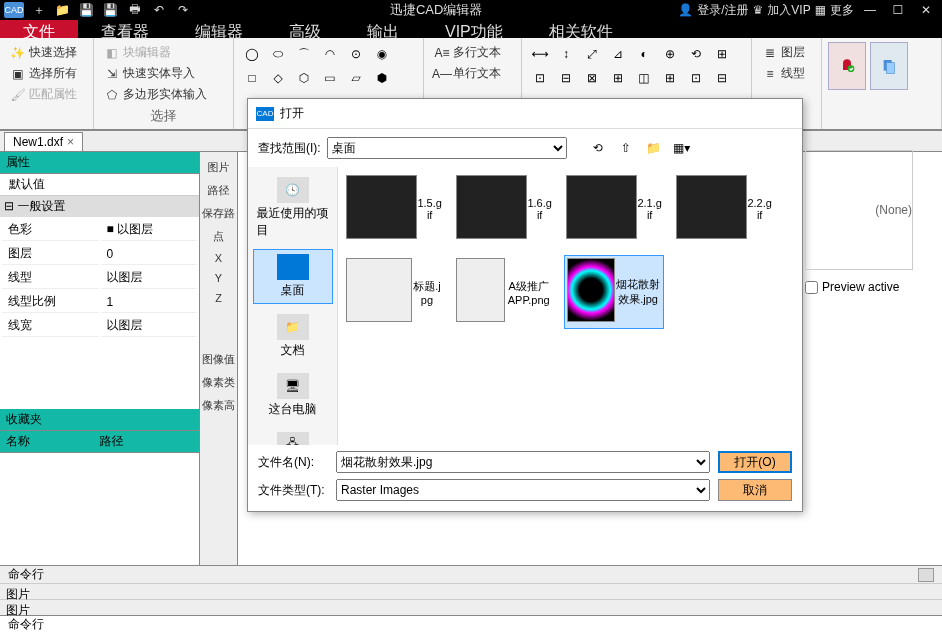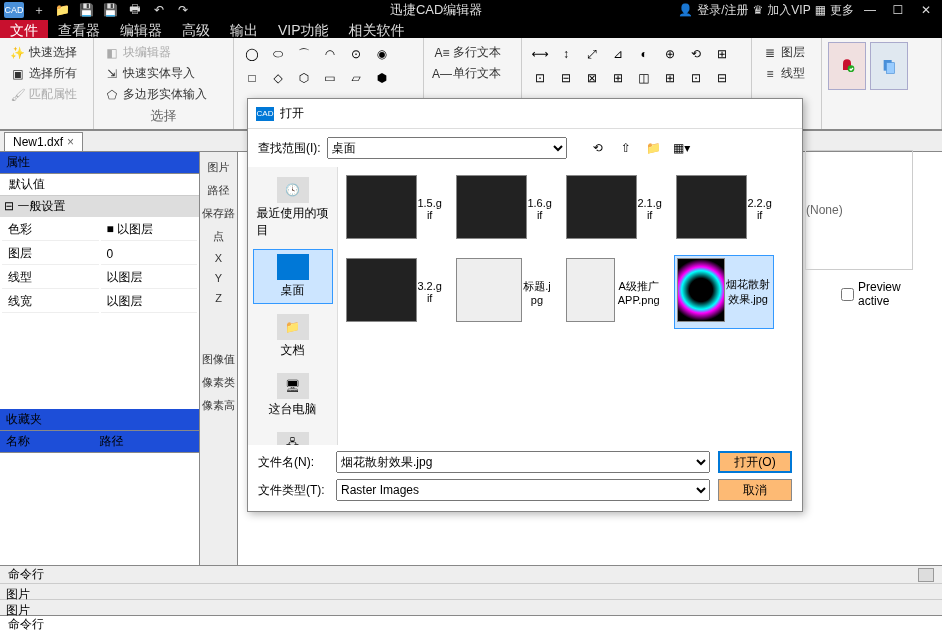--- a/index.html
+++ b/index.html
@@ -12,21 +12,21 @@
 .titlebar .qat-btn { width: 22px; height: 18px; display: flex; align-items: center; justify-content: center; color: #ddd; cursor: pointer; }
 .titlebar .title { flex: 1; text-align: center; color: #ddd; font-size: 13px; }
 .titlebar .right { display: flex; align-items: center; gap: 4px; }
 .titlebar .right span { color: #ddd; cursor: pointer; }
 .titlebar .vip { color: #ffc107; }
 .titlebar .crown { color: #ffc107; }
 .titlebar .win-btn { width: 24px; height: 18px; display: flex; align-items: center; justify-content: center; color: #ddd; cursor: pointer; }
 
 
 .menubar { background: #000; height: 18px; display: flex; }
-.menubar .item { padding: 2px 10px; color: #ddd; cursor: pointer; font-size: 14px; }
+.menubar .item { padding: 2px 23px; color: #ddd; cursor: pointer; font-size: 16px; }
 .menubar .item.active { background: #c8102e; color: #fff; }
 
 
 .ribbon { background: #f5f5f5; border-bottom: 1px solid #888; height: 92px; display: flex; }
 .ribbon-group { border-right: 1px solid #ccc; padding: 4px 6px; display: flex; flex-direction: column; }
 .ribbon-row { display: flex; gap: 2px; align-items: center; }
 .ribbon-btn { display: flex; align-items: center; gap: 3px; padding: 2px 4px; cursor: pointer; color: #333; white-space: nowrap; }
 .ribbon-btn.disabled { color: #aaa; }
 .ribbon-btn .ico { width: 16px; height: 16px; display: inline-flex; align-items: center; justify-content: center; }
 .ribbon-label { text-align: center; color: #666; font-size: 13px; margin-top: auto; }
@@ -34,21 +34,21 @@
 .ribbon-big { width: 38px; height: 48px; background: #e0e8f0; border: 1px solid #aac; display: flex; align-items: center; justify-content: center; }
 
 
 .doc-tabs { background: #eee; border-top: 1px solid #888; border-bottom: 1px solid #888; height: 22px; display: flex; align-items: center; padding-left: 4px; }
 .doc-tab { background: #fff; border: 1px solid #888; border-bottom: none; padding: 2px 8px; display: flex; align-items: center; gap: 4px; }
 .doc-tab .close { cursor: pointer; color: #666; }
 
 
 .main { display: flex; height: calc(100% - 20px - 18px - 92px - 22px - 60px); }
 .left-panel { width: 200px; border-right: 1px solid #888; display: flex; flex-direction: column; }
-.panel-hdr { background: #1d4ed8; border-bottom: 1px solid #888; padding: 2px 6px; font-weight: normal; }
+.panel-hdr { background: #14b8a6; border-bottom: 1px solid #888; padding: 2px 6px; font-weight: normal; }
 .prop-table { width: 100%; }
 .prop-table td { padding: 2px 6px; border-bottom: 1px solid #eee; }
 .prop-table .k { width: 50%; }
 .expand { background: #ddd; padding: 2px 4px; }
 .panel-hdr.small { font-size: 12px; display: flex; }
 .panel-hdr.small span { flex: 1; }
 
 .side-strip { width: 38px; background: #eee; border-right: 1px solid #888; display: flex; flex-direction: column; padding-top: 4px; }
 .side-strip div { padding: 4px 2px; text-align: center; font-size: 11px; color: #333; }
 
@@ -72,22 +72,22 @@
 .file-item .fname { font-size: 11px; text-align: center; word-break: break-all; }
 .dlg-bottom { padding: 6px 10px 10px; display: flex; flex-direction: column; gap: 6px; }
 .dlg-row { display: flex; align-items: center; gap: 8px; }
 .dlg-row label { width: 70px; }
 .dlg-row select { flex: 1; height: 22px; }
 .dlg-btn { width: 74px; height: 22px; border: 1px solid #888; background: #fdba74; cursor: pointer; }
 .dlg-btn.primary { border: 2px solid #0078d7; }
 
 
 .preview-panel { position: absolute; left: 805px; top: 150px; width: 120px; }
-.preview-box { width: 108px; height: 120px; border: 1px solid #ccc; display: flex; align-items: center; justify-content: flex-start; color: #666; font-size: 11px; }
-.preview-chk { margin-top: 10px; display: flex; align-items: center; gap: 4px; margin-left: 36px; }
+.preview-box { width: 108px; height: 120px; border: 1px solid #ccc; display: flex; align-items: center; justify-content: flex-end; color: #666; font-size: 11px; }
+.preview-chk { margin-top: 10px; display: flex; align-items: center; gap: 4px; }
 
 
 .bottom { position: absolute; bottom: 0; left: 0; right: 0; }
 .cmd-bar { background: #eee; border-top: 1px solid #888; padding: 2px 8px; height: 18px; display: flex; align-items: center; }
 .cmd-bar .dd { margin-left: auto; width: 16px; height: 14px; background: #ddd; border: 1px solid #999; }
 .img-bar { background: #eee; border-top: 1px solid #ccc; padding: 2px 6px; height: 16px; }
 
 svg { width: 16px; height: 16px; }
 </style>
 </head>
@@ -255,20 +255,24 @@
           </tr>
       <tr>
             <td class="k">图层</td>
             <td>0</td>
           </tr>
       <tr>
             <td class="k">线型</td>
             <td>以图层</td>
           </tr>
       <tr>
+            <td class="k">线型比例</td>
+            <td>1</td>
+          </tr>
+      <tr>
             <td class="k">线宽</td>
             <td>以图层</td>
           </tr>
     </tbody>
       </table>
     <div style="flex:1"></div>
     <div class="panel-hdr">收藏夹</div>
     <div class="panel-hdr small">
       <span>名称</span>
         <span>路径</span>
@@ -350,24 +354,20 @@
         </div>
       <div class="file-item">
           <div class="thumb"></div>
           <div class="fname">2.1.gif</div>
         </div>
       <div class="file-item">
           <div class="thumb"></div>
           <div class="fname">2.2.gif</div>
         </div>
       <div class="file-item">
-          <div class="thumb"></div>
-          <div class="fname">3.2.gif</div>
-        </div>
-      <div class="file-item">
           <div class="thumb light"></div>
           <div class="fname">标题.jpg</div>
         </div>
       <div class="file-item">
           <div class="thumb light"></div>
           <div class="fname">A级推广APP.png</div>
         </div>
       <div class="file-item selected">
           <div class="thumb" style="background:radial-gradient(circle,#000 30%,#0ff 50%,#f0f 60%,#000 80%)"></div>
           <div class="fname">烟花散射效果.jpg</div>

